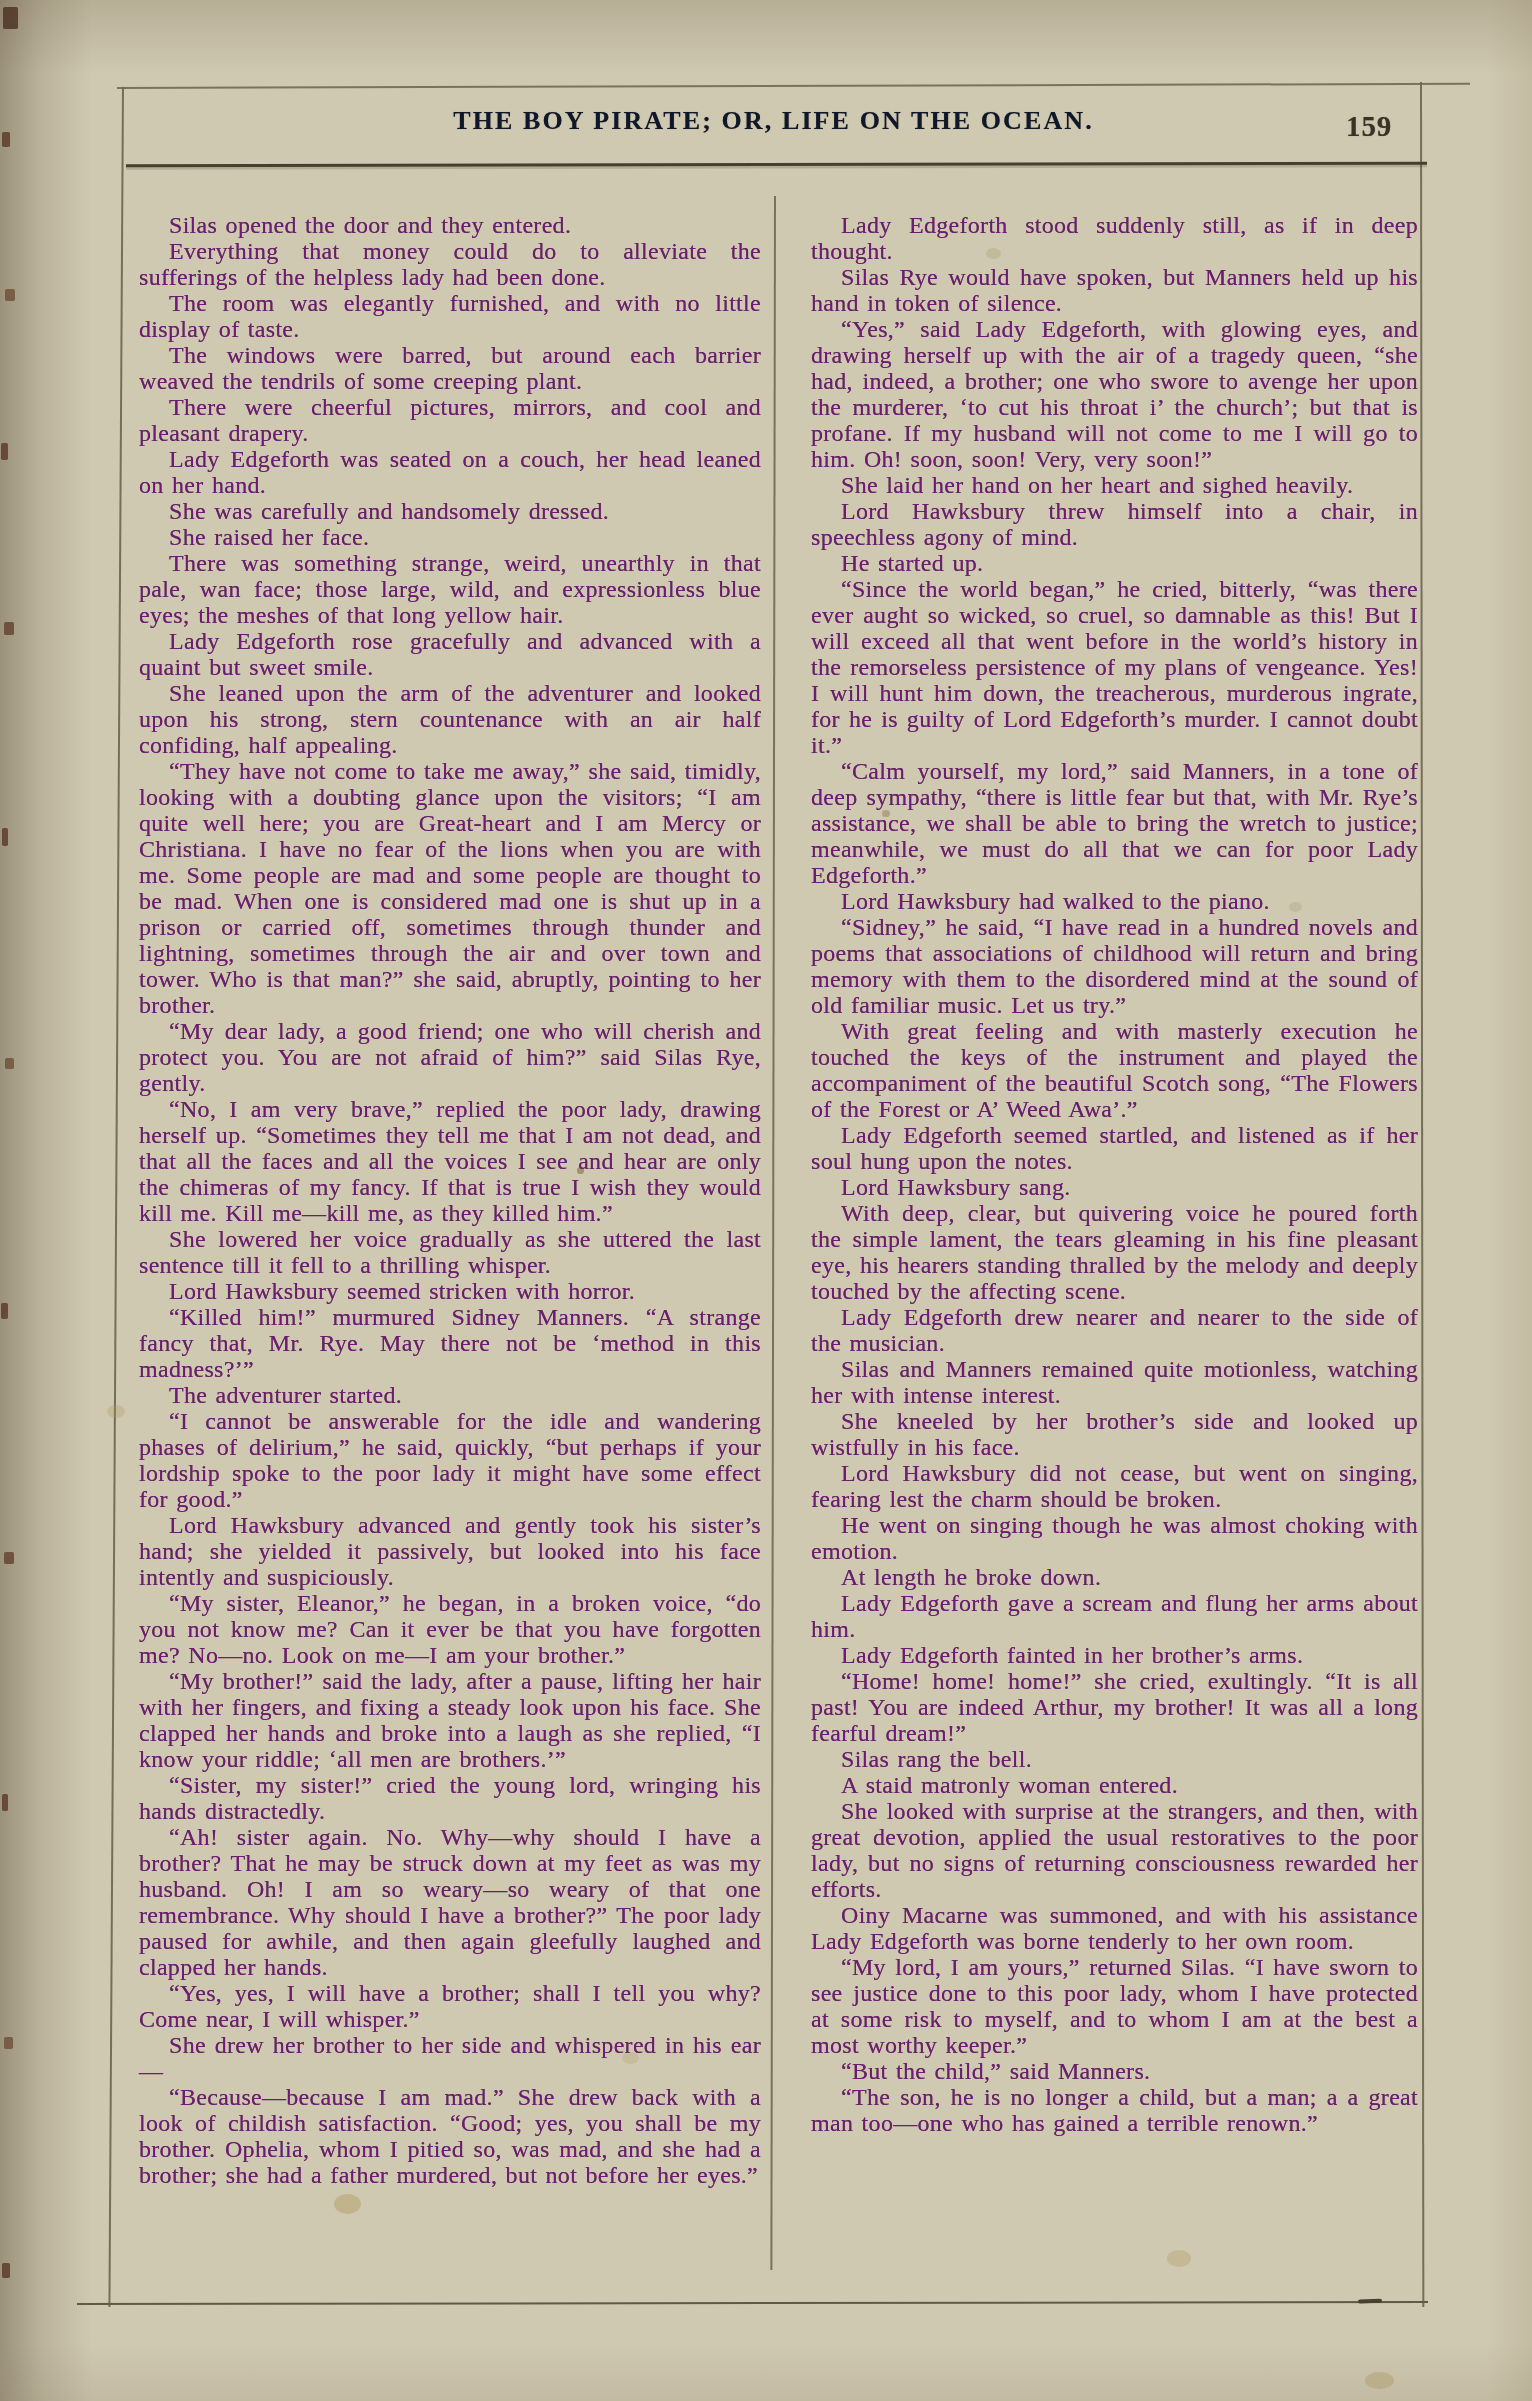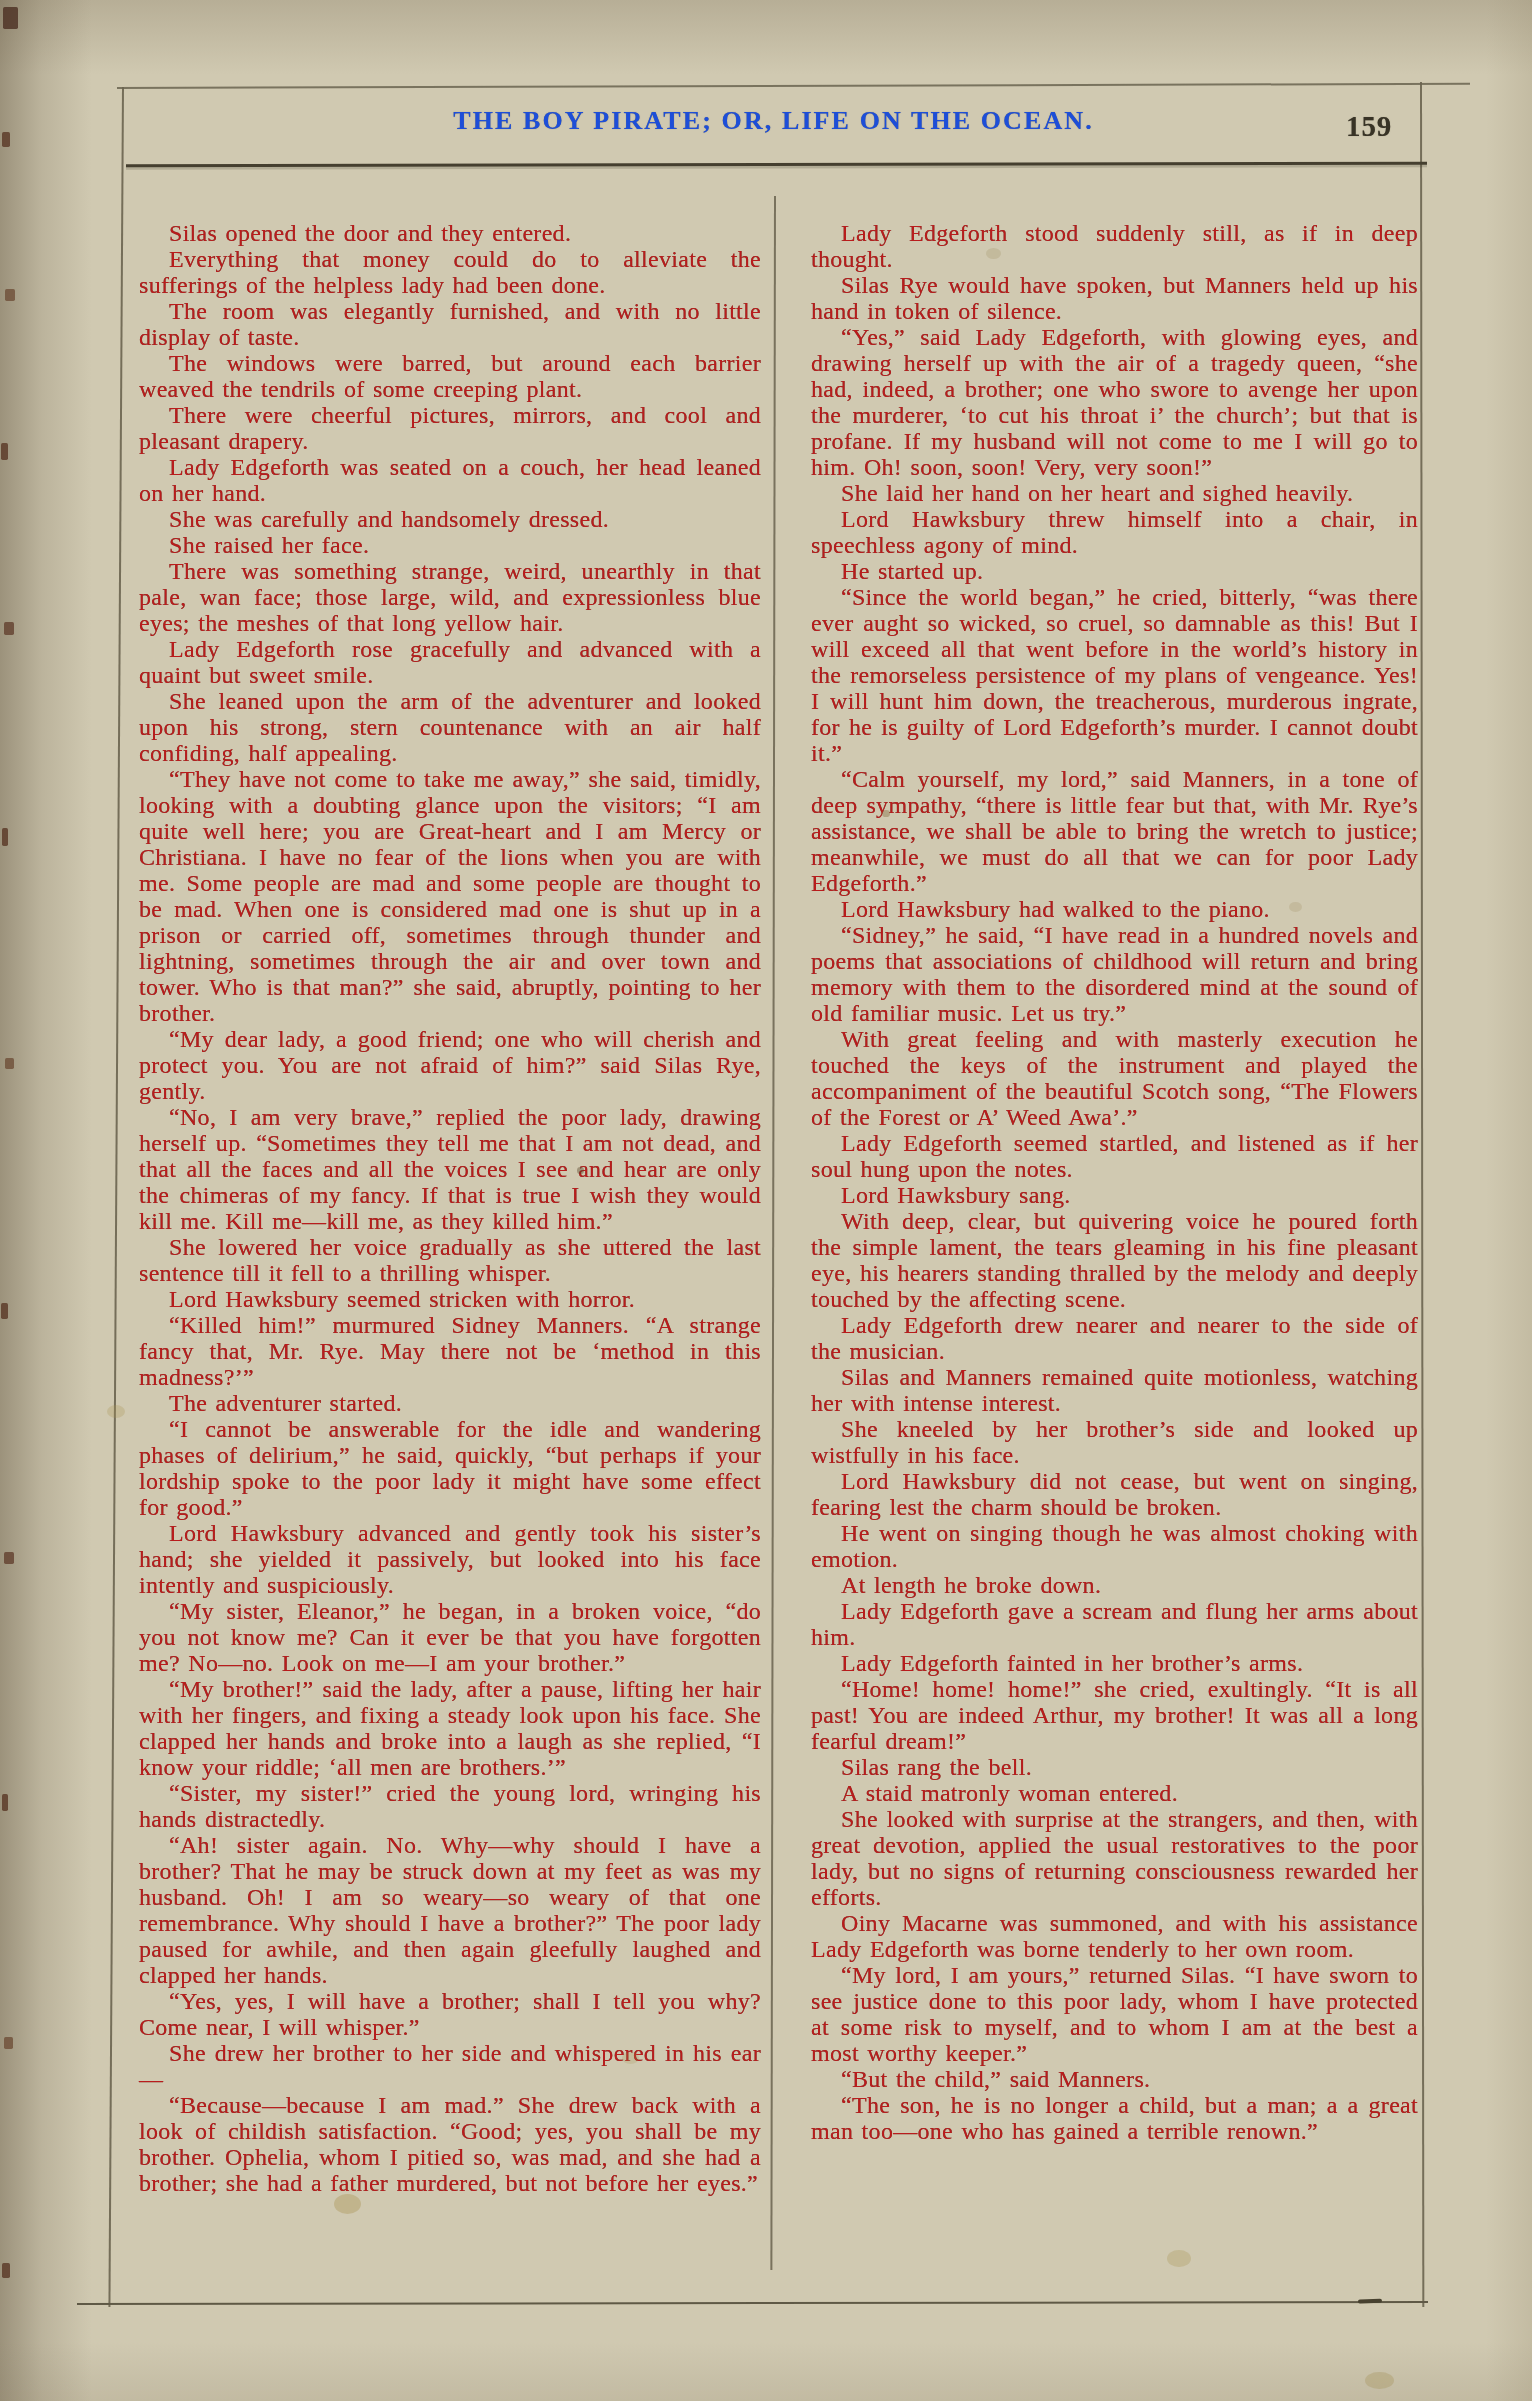--- a/index.html
+++ b/index.html
@@ -26,33 +26,33 @@
   .frame-top{left:117px;top:87px;width:1353px;height:1.7px;transform:rotate(-0.18deg);transform-origin:left center;opacity:.85;}
   .frame-left{left:122px;top:87px;width:1.7px;height:2220px;transform:rotate(0.35deg);transform-origin:top center;opacity:.9;}
   .frame-right{left:1420px;top:82px;width:1.7px;height:2225px;transform:rotate(-0.06deg);transform-origin:top center;opacity:.9;}
   .frame-bottom{left:77px;top:2303px;width:1351px;height:1.7px;background:#5f5946;transform:rotate(-0.08deg);transform-origin:left center;}
   .frame-bottom::after{content:'';position:absolute;right:47px;top:-1.7px;width:23.5px;height:4.2px;background:#47412f;border-radius:2.5px;transform:rotate(-2deg);}
   .col-divider{left:774px;top:196px;width:1.7px;height:2074px;background:#6f6854;transform:rotate(0.10deg);transform-origin:top center;opacity:.9;}
   .header-rule{left:126px;top:163px;width:1301px;height:3.4px;background:#453f2f;transform:rotate(-0.12deg);box-shadow:0 2.5px 0 rgba(69,63,47,0.22);}
 
   .running-head{
     position:absolute;left:126px;top:106px;width:1295px;text-align:center;
-    font-weight:bold;font-size:26px;letter-spacing:2.1px;color:#1d4ed8;
+    font-weight:bold;font-size:26px;letter-spacing:2.1px;color:#0f172a;
     text-shadow:0 0 0.8px rgba(56,51,38,0.55);
     white-space:nowrap;
   }
   .page-num{
     position:absolute;left:1291px;top:110px;width:101px;text-align:right;
     font-weight:bold;font-size:29px;letter-spacing:0.8px;color:#383326;
     text-shadow:0 0 0.8px rgba(56,51,38,0.5);
   }
 
   .column{
-    position:absolute;top:220px;
-    text-align:justify;color:#b91c1c;
+    position:absolute;top:212px;
+    text-align:justify;color:#701a75;
     font-size:24px;line-height:26px;word-spacing:2.1px;letter-spacing:0.3px;
     text-shadow:0 0 0.6px rgba(62,57,44,0.75);
   }
   .column.left{left:139px;width:622px;}
   .column.right{left:811px;width:607px;}
   .column p{margin:0;text-indent:30px;}
 
   .mark{position:absolute;background:#54301f;border-radius:1.7px;opacity:.75;}
   .stain{position:absolute;border-radius:50%;pointer-events:none;}
 </style>

